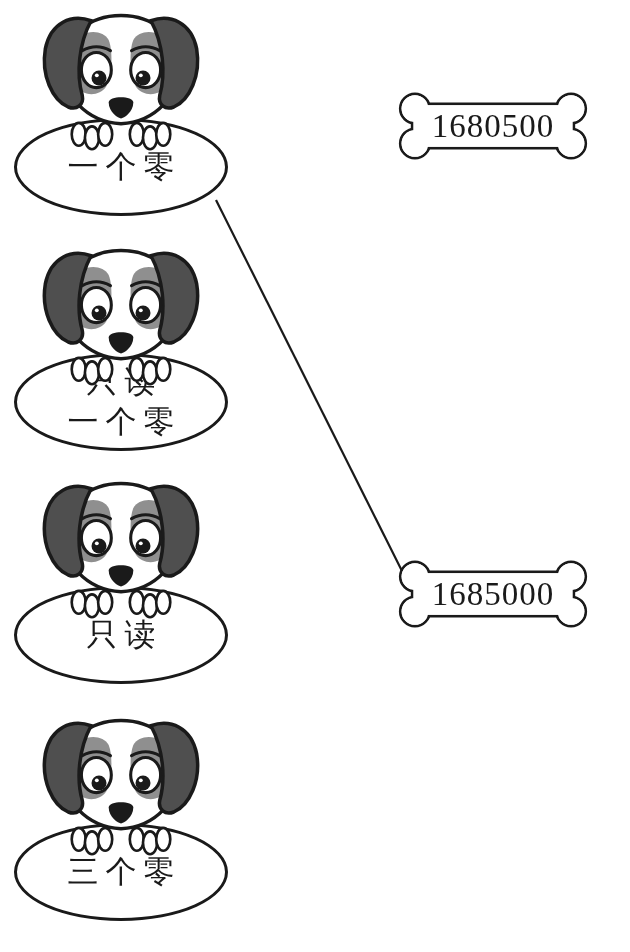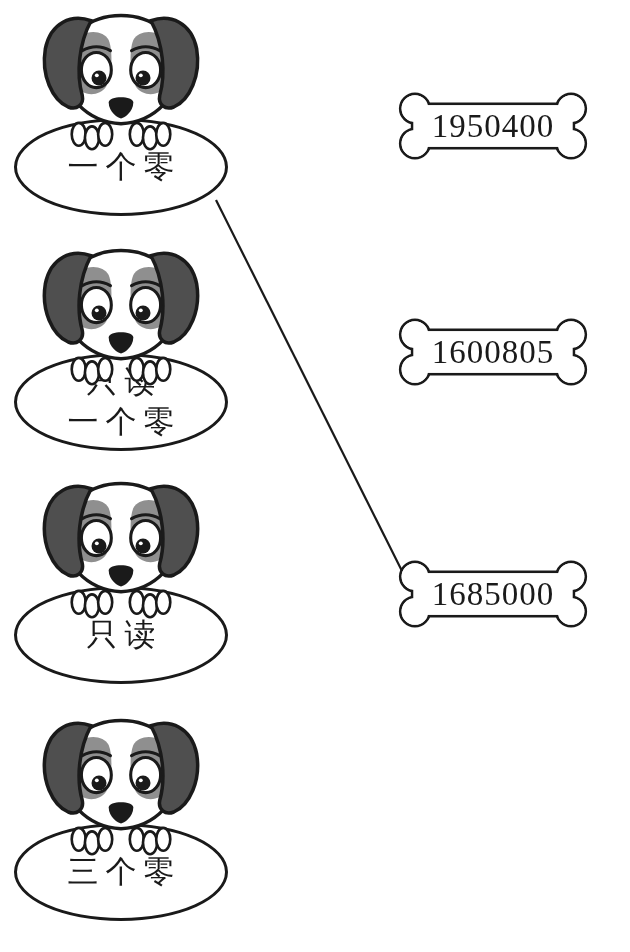--- a/index.html
+++ b/index.html
@@ -141,29 +141,23 @@
     </div>
     <svg class="dog-svg" viewBox="0 0 200 170">
         <use href="#dog-shape"></use>
       </svg>
   </div>
 
   <div class="bone" style="top:88px">
     <svg class="bone-svg" viewBox="0 0 220 82">
         <use href="#bone-shape"></use>
       </svg>
-    <div class="bone-number">1950400</div>
+    <div class="bone-number">1680500</div>
   </div>
 
-  <div class="bone" style="top:314px">
-    <svg class="bone-svg" viewBox="0 0 220 82">
-        <use href="#bone-shape"></use>
-      </svg>
-    <div class="bone-number">1600805</div>
-  </div>
 
   <div class="bone" style="top:556px">
     <svg class="bone-svg" viewBox="0 0 220 82">
         <use href="#bone-shape"></use>
       </svg>
     <div class="bone-number">1685000</div>
   </div>
 
 
   <svg id="connections">

